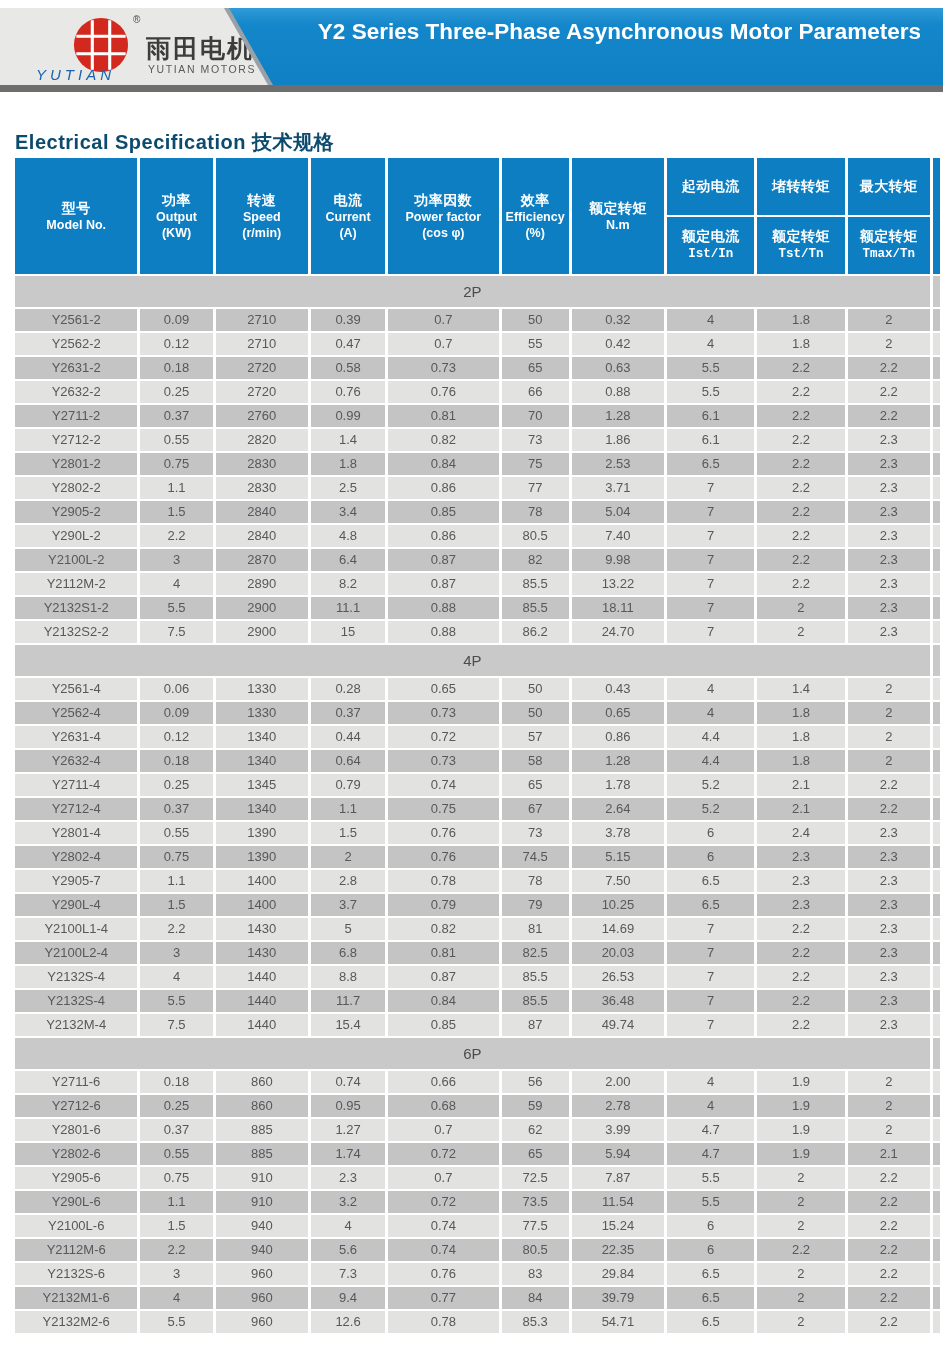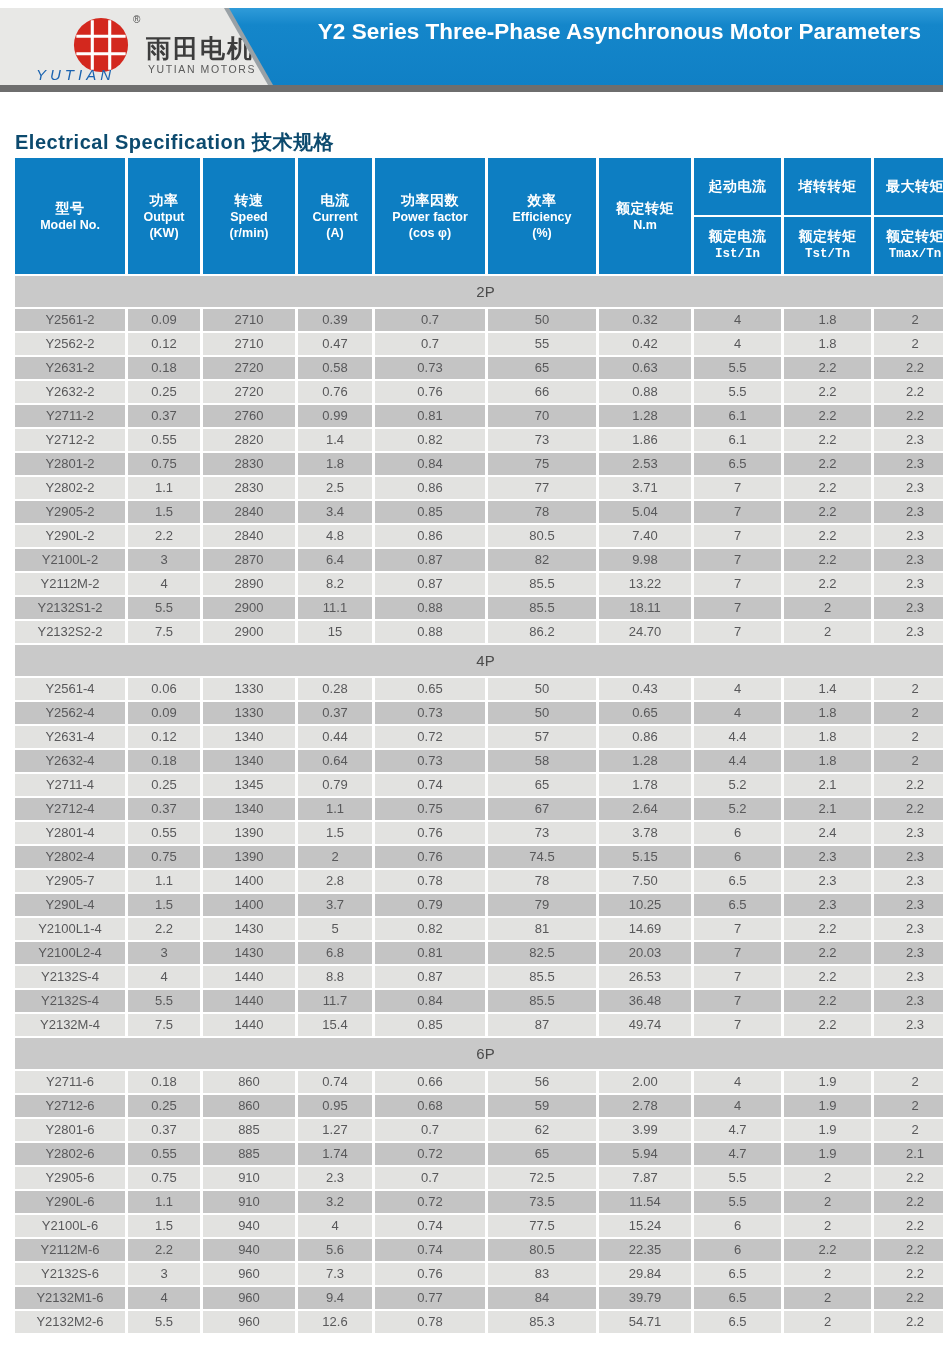--- a/index.html
+++ b/index.html
@@ -75,22 +75,22 @@
     text-align:center; vertical-align:middle; padding:0;
     height:22px; font-size:13px; color:#58585a; line-height:22px;
     overflow:hidden; white-space:nowrap;
   }
   tr.dark  td { background:#c4c4c4; }
   tr.light td { background:#e2e2e0; }
   tr.band-row td {
     background:#c9c9c9; height:31px; font-size:15px; color:#4c4c4c; line-height:31px;margin-left:24px;
   }
   
-  .c0{width:110px}.c1{width:72px}.c2{width:92px}.c3{width:74px}.c4{width:110px}
-  .c5{width:108px}.c6{width:92px}.c7{width:87px}.c8{width:87px}.c9{width:82px}.c10{width:7px}
+  .c0{width:122px}.c1{width:72px}.c2{width:92px}.c3{width:74px}.c4{width:110px}
+  .c5{width:67px}.c6{width:92px}.c7{width:87px}.c8{width:87px}.c9{width:82px}.c10{width:7px}
 </style>
 </head>
 <body>
 
 <div class="page">
 
   <div class="masthead">
     <div class="logo-border"></div>
     <div class="logo-panel">
       <div class="logo-mark">

